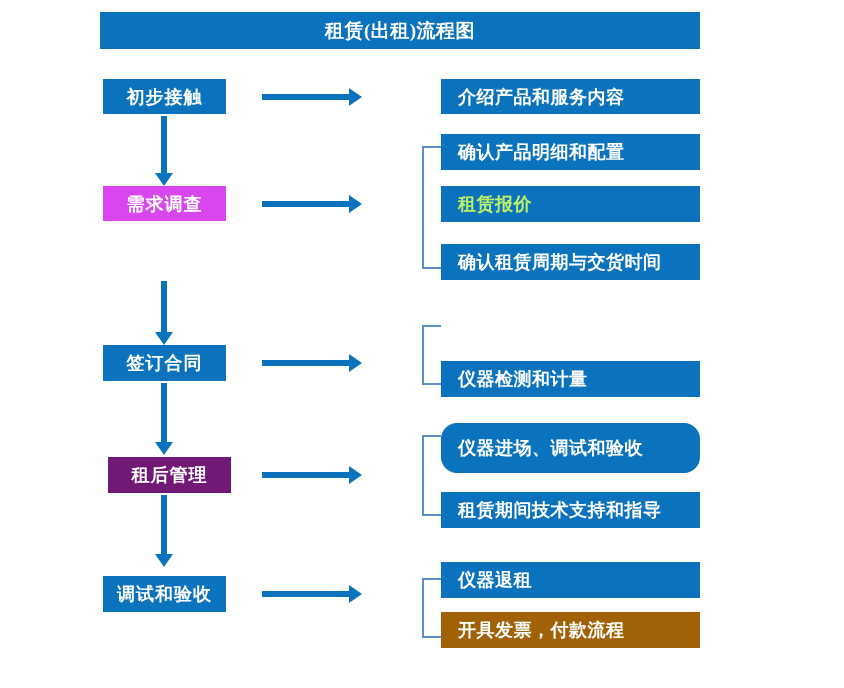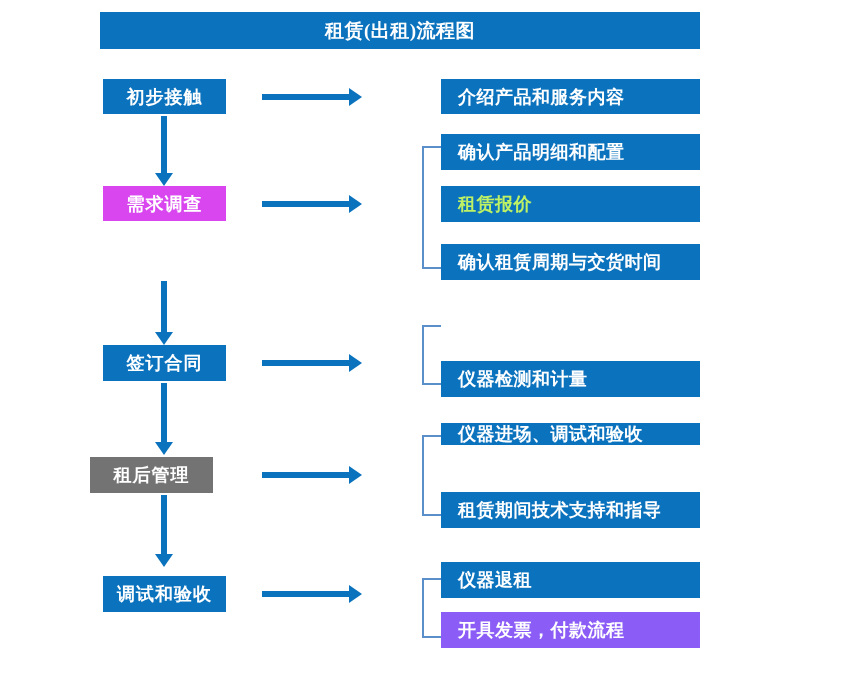--- a/index.html
+++ b/index.html
@@ -158,44 +158,44 @@
   <div class="bracket" style="left: 422px; top: 325px; width: 19px; height: 60px; border-left-color: rgb(91, 143, 201); border-top-color: rgb(91, 143, 201); border-bottom-color: rgb(91, 143, 201);"></div>
 
 
   <div class="detail-box" style="left: 441px; top: 361px; width: 259px; height: 36px; background: rgb(11, 114, 189); color: rgb(255, 255, 255);">仪器检测和计量</div>
 
   <div class="v-arrow" style="left:155px; top:383px; height:72px;">
     <div class="shaft" style="height: 59px; background: rgb(11, 114, 189);"></div>
     <div class="head" style="top: 59px; border-top-color: rgb(11, 114, 189);"></div>
   </div>
 
-  <div class="stage-box" style="left: 90px; top: 457px; width: 123px; height: 36px; background: #737373; color: rgb(255, 255, 255);">租后管理</div>
+  <div class="stage-box" style="left: 108px; top: 457px; width: 123px; height: 36px; background: #701a75; color: rgb(255, 255, 255);">租后管理</div>
 
   <div class="h-arrow" style="left:262px; top:466px; width:100px;">
     <div class="shaft" style="width: 88px; background: rgb(11, 114, 189);"></div>
     <div class="head" style="left: 87px; border-left-color: rgb(11, 114, 189);"></div>
   </div>
 
   <div class="bracket" style="left: 422px; top: 435px; width: 19px; height: 81px; border-left-color: rgb(91, 143, 201); border-top-color: rgb(91, 143, 201); border-bottom-color: rgb(91, 143, 201);"></div>
 
-  <div class="detail-box" style="left: 441px; top: 423px; width: 259px; height: 22px; background: rgb(11, 114, 189); color: rgb(255, 255, 255);">仪器进场、调试和验收</div>
+  <div class="detail-box" style="left: 441px; top: 423px; width: 259px; height: 50px; background: rgb(11, 114, 189); color: rgb(255, 255, 255); border-radius: 16px;">仪器进场、调试和验收</div>
 
   <div class="detail-box" style="left: 441px; top: 492px; width: 259px; height: 36px; background: rgb(11, 114, 189); color: rgb(255, 255, 255);">租赁期间技术支持和指导</div>
 
   <div class="v-arrow" style="left:155px; top:495px; height:72px;">
     <div class="shaft" style="height: 59px; background: rgb(11, 114, 189);"></div>
     <div class="head" style="top: 59px; border-top-color: rgb(11, 114, 189);"></div>
   </div>
 
   <div class="stage-box" style="left: 103px; top: 576px; width: 123px; height: 36px; background: rgb(11, 114, 189); color: rgb(255, 255, 255);">调试和验收</div>
 
   <div class="h-arrow" style="left:262px; top:585px; width:100px;">
     <div class="shaft" style="width: 88px; background: rgb(11, 114, 189);"></div>
     <div class="head" style="left: 87px; border-left-color: rgb(11, 114, 189);"></div>
   </div>
 
   <div class="bracket" style="left: 422px; top: 578px; width: 19px; height: 60px; border-left-color: rgb(91, 143, 201); border-top-color: rgb(91, 143, 201); border-bottom-color: rgb(91, 143, 201);"></div>
 
   <div class="detail-box" style="left: 441px; top: 562px; width: 259px; height: 36px; background: rgb(11, 114, 189); color: rgb(255, 255, 255);">仪器退租</div>
 
-  <div class="detail-box" style="left: 441px; top: 612px; width: 259px; height: 36px; background: #8b5cf6; color: rgb(255, 255, 255); text-align: right;">开具发票，付款流程</div>
+  <div class="detail-box" style="left: 441px; top: 612px; width: 259px; height: 36px; background: #a16207; color: rgb(255, 255, 255); text-align: right;">开具发票，付款流程</div>
 
 </div>
 
 </body></html>

